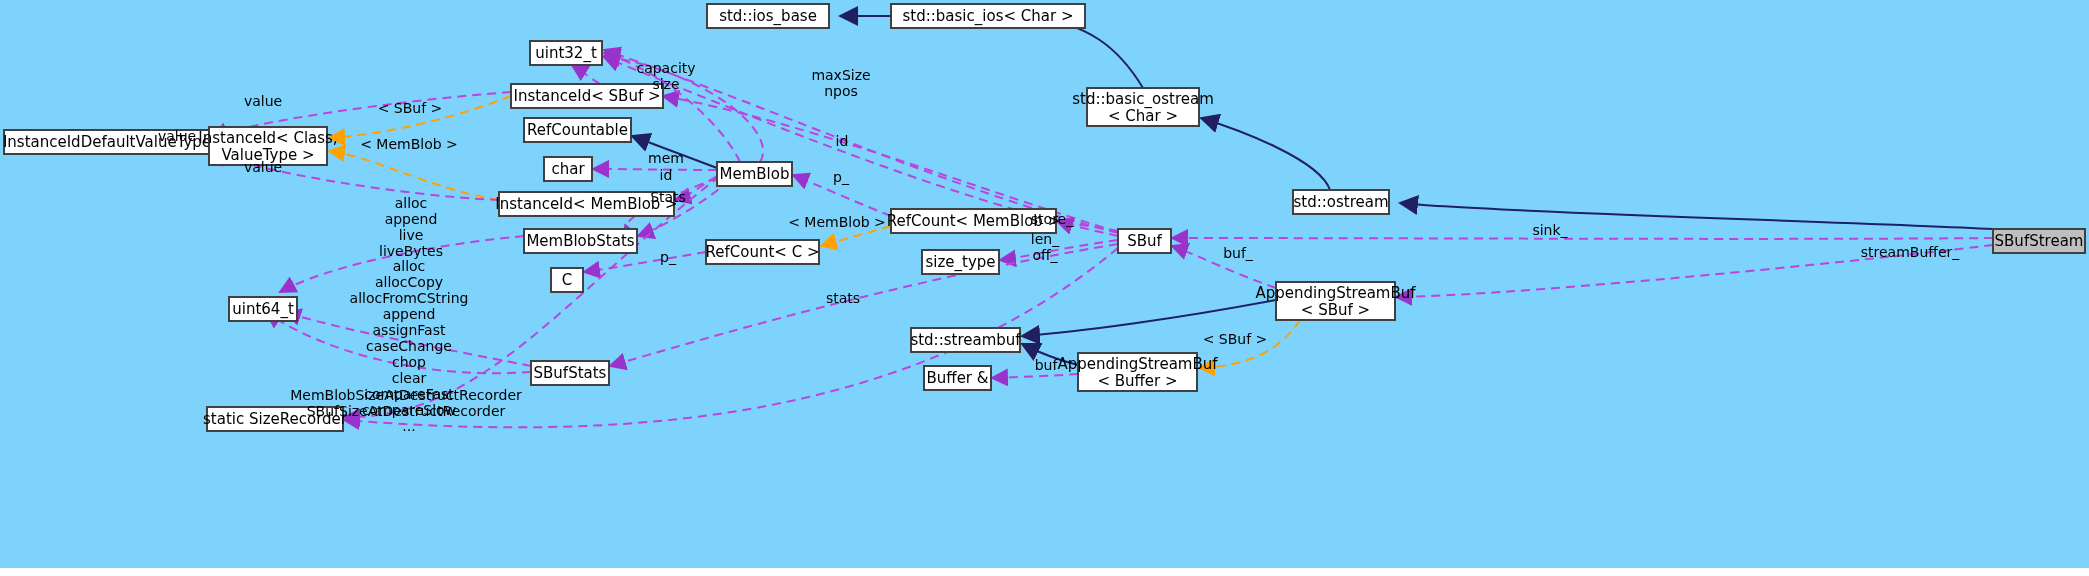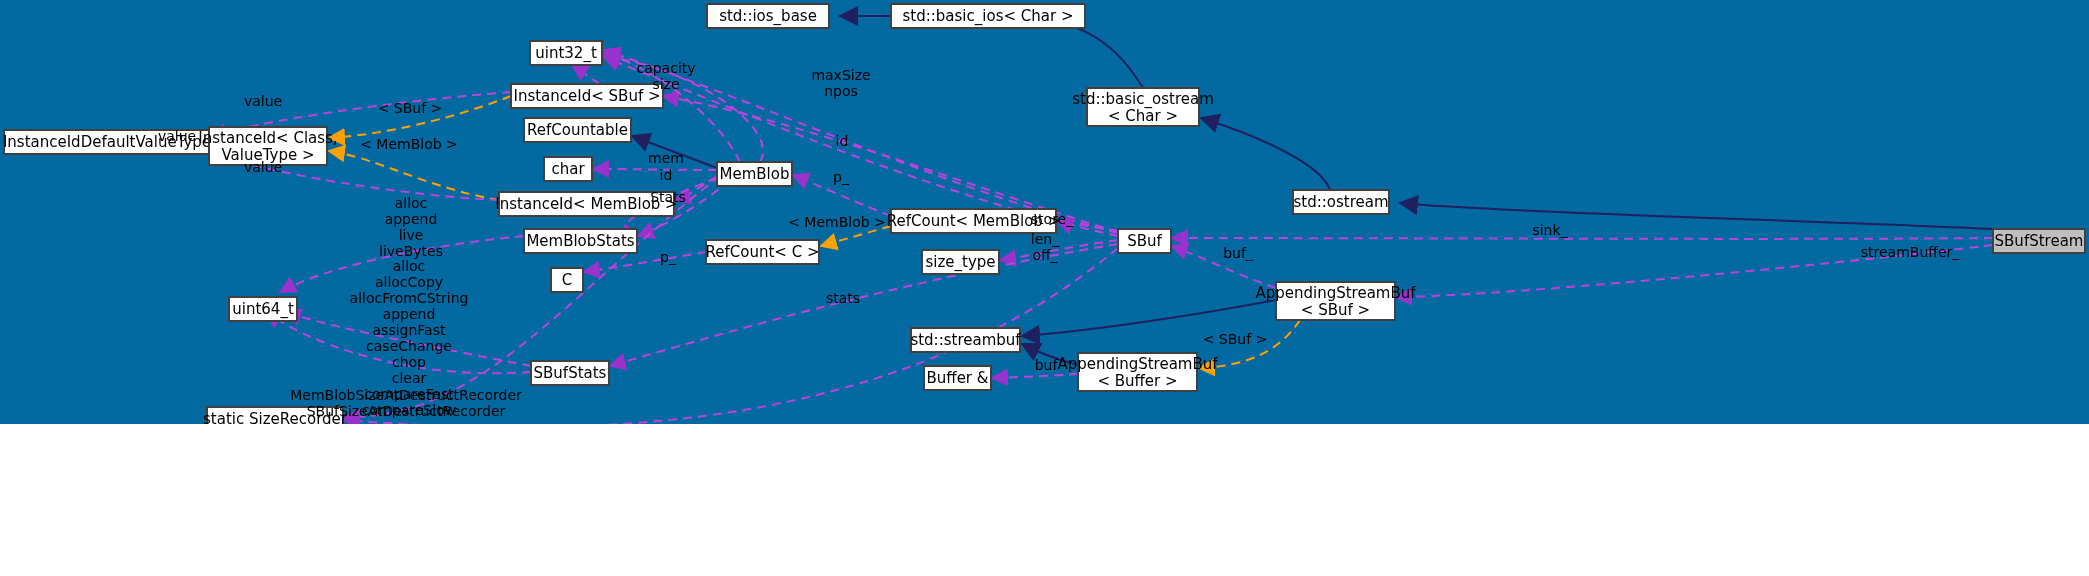--- a/index.html
+++ b/index.html
@@ -1,17 +1,17 @@
 <!DOCTYPE html>
 <html><head>
 <meta charset="utf-8">
 <style>
   html,body{margin:0;padding:0;background:#ffffff;}
   body{font-family:"DejaVu Sans","Liberation Sans",sans-serif;}
-  #diagram-root{position:relative;width:2089px;height:424px;background:#0369a1;overflow:hidden;}
+  #diagram-root{position:relative;width:2089px;height:568px;background:#7dd3fc;overflow:hidden;}
   svg#graph{position:absolute;left:0;top:0;width:2089px;height:576px;}
   .node-rect{fill:#ffffff;stroke:#404040;stroke-width:2;}
   .node-rect.highlight{fill:#bfbfbf;stroke:#404040;stroke-width:2;}
   .node-label{font-family:"DejaVu Sans","Liberation Sans",sans-serif;font-size:15px;fill:#000000;text-anchor:middle;dominant-baseline:middle;}
   .edge-usage{stroke:#bb44dd;stroke-width:2;stroke-dasharray:9,6;fill:none;}
   .edge-template{stroke:#ffa100;stroke-width:2;stroke-dasharray:9,6;fill:none;}
   .edge-inherit{stroke:#202060;stroke-width:2;fill:none;}
   .edge-label{font-family:"DejaVu Sans","Liberation Sans",sans-serif;font-size:14px;fill:#000000;text-anchor:middle;}
   .edge-label tspan{font-size:14px;}
 </style>

